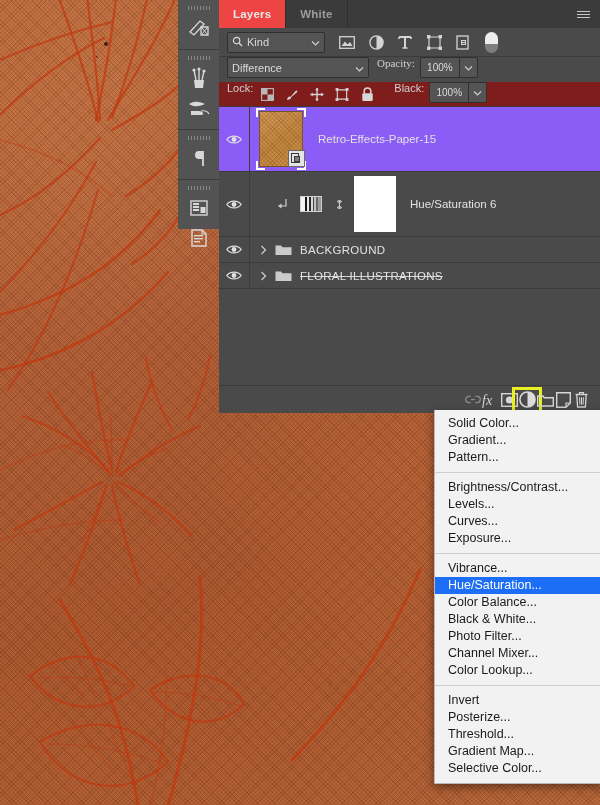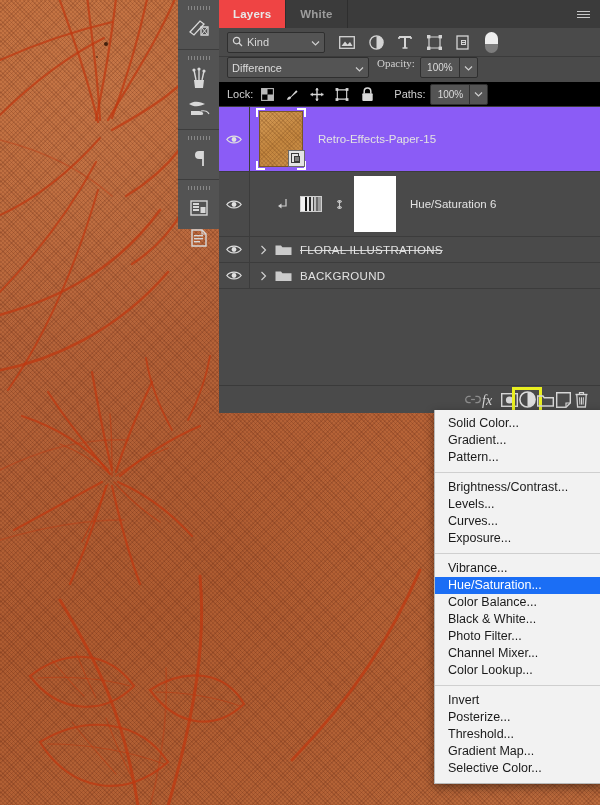--- a/index.html
+++ b/index.html
@@ -192,23 +192,23 @@
   .num-box .val { width: 38px; text-align: center; color: #dcdcdc; font-size: 10px; }
   .num-box .arrow {
     width: 17px; height: 100%;
     border-left: 1px solid #2f2f2f;
     display:flex; align-items:center; justify-content:center;
   }
 
   
   .lock-row {
     height: 24px;
-    display: flex; align-items: center;
+    display: flex; 
     padding: 0 8px;
-    background: #000000;
+    background: #7f1d1d;
     border-bottom: 1px solid #3a3a3a;
   }
   .lock-label { color: #d0d0d0; font-size: 11px; margin-right: 7px; }
   .lock-icons { display:flex; align-items:center; gap: 11px; }
   .lock-icons .li { width:14px; height:16px; display:flex; align-items:center; justify-content:center; }
   .fill-label { margin-left: 20px; color:#d0d0d0; font-size: 11px; }
 
   
   .layer-list { background: #4a4a4a; }
   .layer-row {
@@ -625,21 +625,21 @@
             <rect x="11.4" y="11.4" width="3" height="3" fill="#d4d4d4"></rect>
           </svg>
         </span>
         <span class="li">
           <svg width="13" height="15" viewBox="0 0 13 15">
             <path d="M3.2 6.5 L3.2 4.3 A3.3 3.3 0 0 1 9.8 4.3 L9.8 6.5" fill="none" stroke="#d8d8d8" stroke-width="1.5"></path>
             <rect x="1.3" y="6.3" width="10.4" height="7.6" rx="1" fill="#d8d8d8"></rect>
           </svg>
         </span>
       </div>
-      <span class="fill-label">Paths:</span>
+      <span class="fill-label">Black:</span>
       <div class="num-box">
         <span class="val">100%</span>
         <span class="arrow">
           <svg width="9" height="6" viewBox="0 0 9 6">
               <path d="M1 1.5 L4.5 5 L8 1.5" fill="none" stroke="#cfcfcf" stroke-width="1.2"></path>
             </svg>
         </span>
       </div>
     </div>
 
@@ -706,41 +706,41 @@
         <div class="disclosure">
           <svg width="7" height="10" viewBox="0 0 7 10">
               <path d="M1.5 1 L5.5 5 L1.5 9" fill="none" stroke="#cfcfcf" stroke-width="1.2"></path>
             </svg>
         </div>
         <div class="folder-icon">
           <svg width="17" height="13" viewBox="0 0 17 13">
             <path d="M0.5 2.5 L6 2.5 L7.4 4.2 L16.5 4.2 L16.5 12 L0.5 12 Z" fill="#cbcbcb"></path>
           </svg>
         </div>
-        <span class="layer-name group struck">FLORAL ILLUSTRATIONS</span>
+        <span class="layer-name group">BACKGROUND</span>
       </div>
 
       <div class="layer-row short">
         <div class="eye-cell">
           <svg width="16" height="11" viewBox="0 0 16 11">
             <path d="M0.8 5.5 C4 1, 12 1, 15.2 5.5 C12 10, 4 10, 0.8 5.5 Z" fill="none" stroke="#e0e0e0" stroke-width="1.2"></path>
             <circle cx="8" cy="5.5" r="2.4" fill="#e0e0e0"></circle>
           </svg>
         </div>
         <div class="disclosure">
           <svg width="7" height="10" viewBox="0 0 7 10">
               <path d="M1.5 1 L5.5 5 L1.5 9" fill="none" stroke="#cfcfcf" stroke-width="1.2"></path>
             </svg>
         </div>
         <div class="folder-icon">
           <svg width="17" height="13" viewBox="0 0 17 13">
             <path d="M0.5 2.5 L6 2.5 L7.4 4.2 L16.5 4.2 L16.5 12 L0.5 12 Z" fill="#cbcbcb"></path>
           </svg>
         </div>
-        <span class="layer-name group">BACKGROUND</span>
+        <span class="layer-name group struck">FLORAL ILLUSTRATIONS</span>
       </div>
     </div>
 
     <div class="panel-footer">
       <div class="foot-btn">
         <svg width="19" height="11" viewBox="0 0 19 11">
           <path d="M7.5 5.5 L11.5 5.5" stroke="#8c8c8c" stroke-width="1.3"></path>
           <path d="M7 2.3 L5 2.3 A3.2 3.2 0 0 0 5 8.7 L7 8.7" fill="none" stroke="#8c8c8c" stroke-width="1.3"></path>
           <path d="M12 2.3 L14 2.3 A3.2 3.2 0 0 1 14 8.7 L12 8.7" fill="none" stroke="#8c8c8c" stroke-width="1.3"></path>
         </svg>

